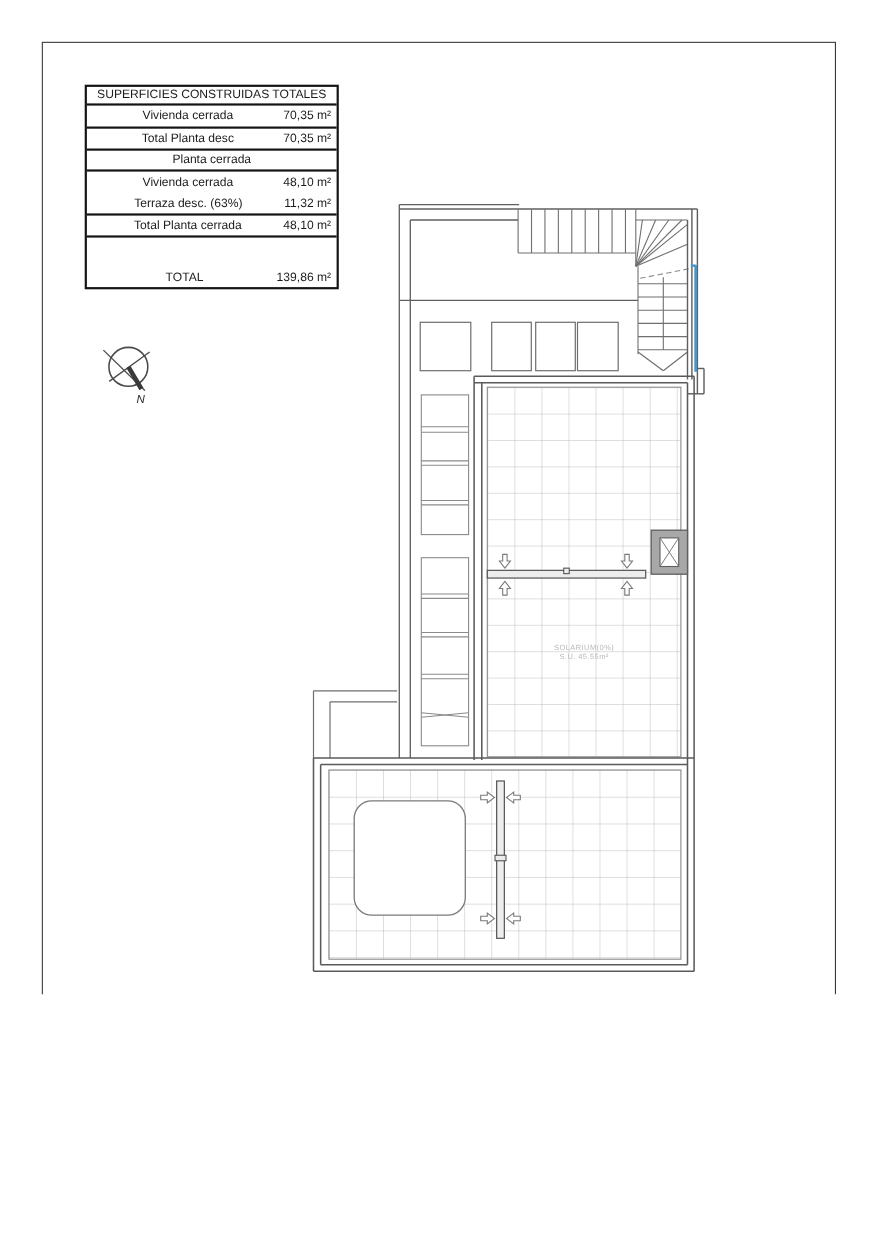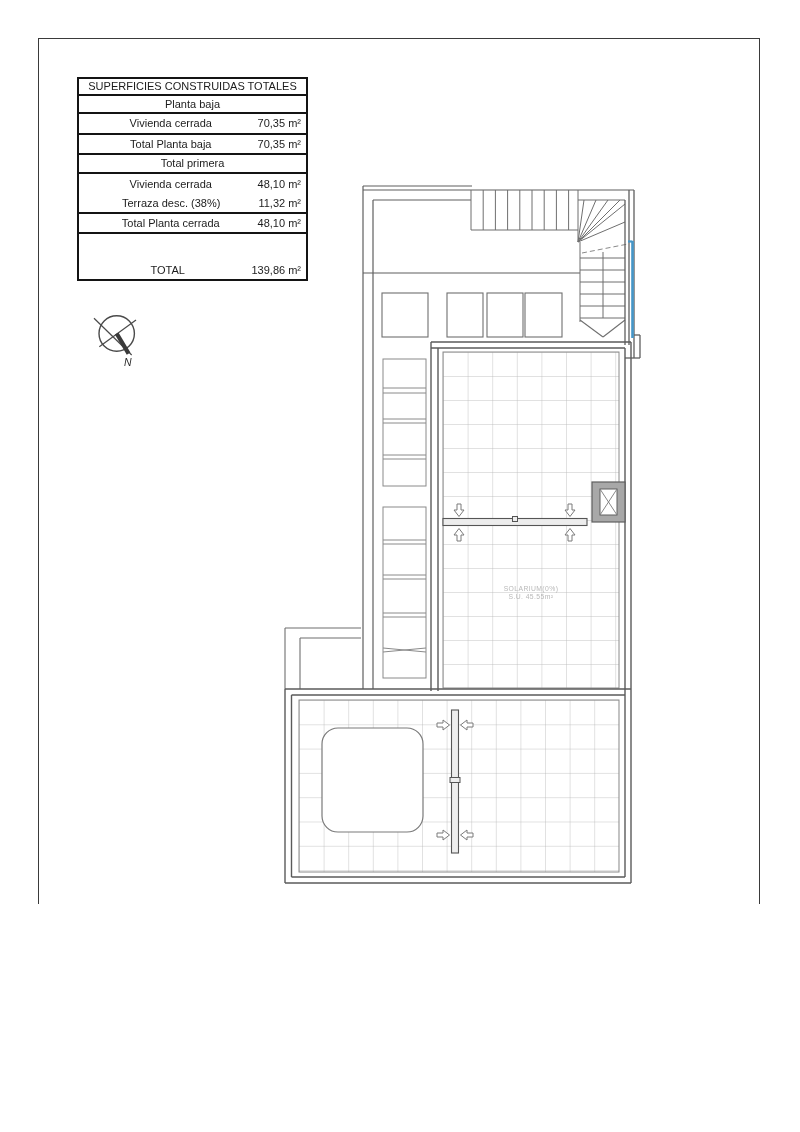--- a/index.html
+++ b/index.html
@@ -25,40 +25,37 @@
 <body>
 
 <div class="sheet">
 
   <div class="page-border"></div>
 
   <div class="surf-table">
     <div class="trow center" style="height:17px">
       <span class="lab">SUPERFICIES CONSTRUIDAS TOTALES</span>
     </div>
-    <div class="trow center" style="height:18px">
-      <span class="lab">Planta baja</span>
-    </div>
     <div class="trow" style="height:21px">
       <span class="lab">Vivienda cerrada</span>
       <span class="val">70,35 m²</span>
     </div>
     <div class="trow" style="height:20px">
-      <span class="lab">Total Planta baja</span>
+      <span class="lab">Total Planta desc</span>
       <span class="val">70,35 m²</span>
     </div>
     <div class="trow center" style="height:19px">
-      <span class="lab">Total primera</span>
+      <span class="lab">Planta cerrada</span>
     </div>
     <div class="trow nob" style="height:20px">
       <span class="lab">Vivienda cerrada</span>
       <span class="val">48,10 m²</span>
     </div>
     <div class="trow" style="height:20px">
-      <span class="lab">Terraza desc. (38%)</span>
+      <span class="lab">Terraza desc. (63%)</span>
       <span class="val">11,32 m²</span>
     </div>
     <div class="trow" style="height:20px">
       <span class="lab">Total Planta cerrada</span>
       <span class="val">48,10 m²</span>
     </div>
     <div class="trow last" style="height:17px">
       <span class="lab">TOTAL</span>
       <span class="val">139,86 m²</span>
     </div>

